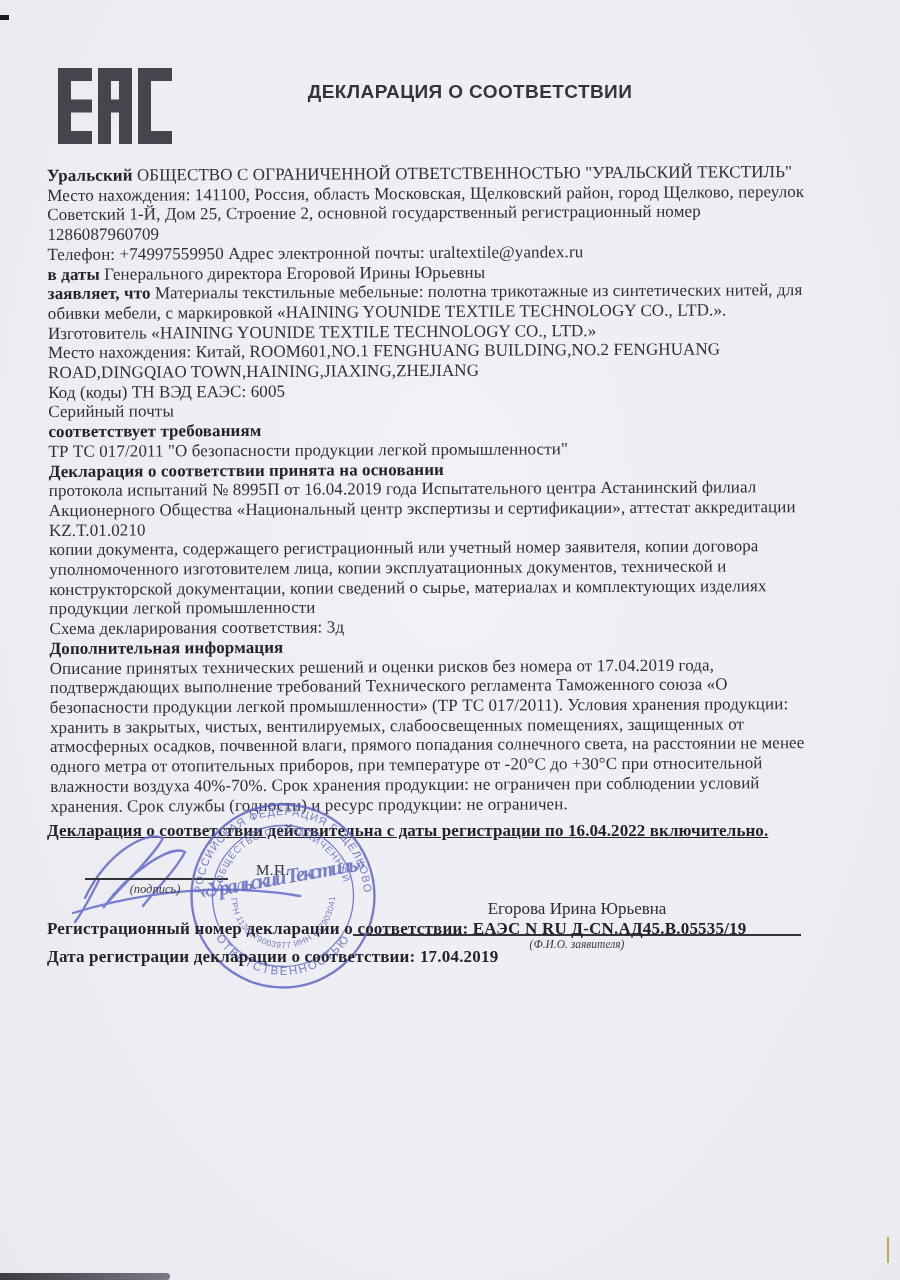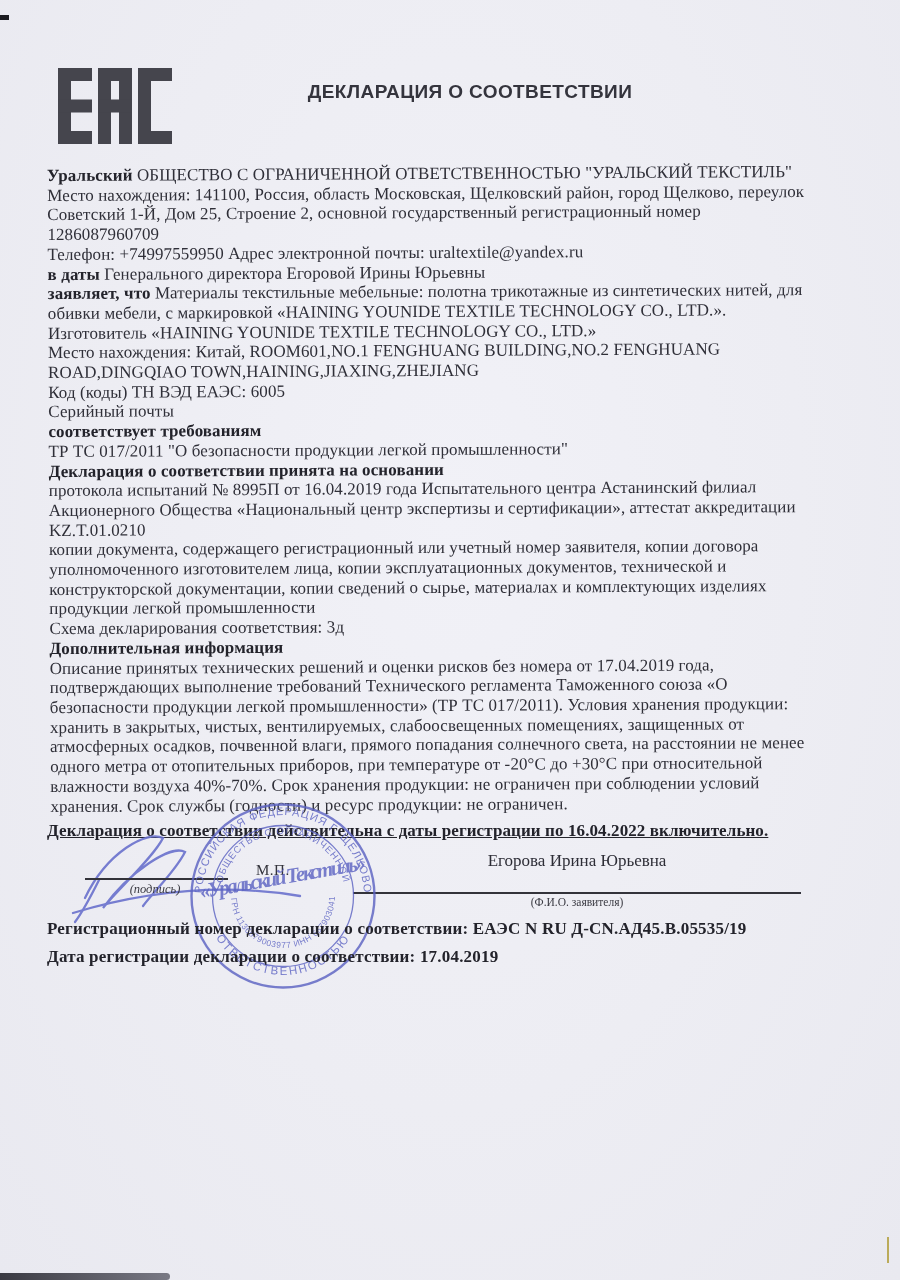--- a/index.html
+++ b/index.html
@@ -43,24 +43,24 @@
   }
   .mp-label{
     position:absolute;left:256px;top:862px;
     font-size:15px;color:#33333b;letter-spacing:.5px;
   }
   .sig-right{
     position:absolute;left:353px;top:851px;width:448px;
   }
   .sig-right .name{
     text-align:center;font-size:17px;color:#2d2d36;
-    padding-bottom:21px;border-bottom:2px solid #33333a;
+    padding-bottom:15px;border-bottom:2px solid #33333a;margin-top:48px;
   }
   .sig-right .caption{
-    text-align:center;font-size:11.5px;color:#3a3a42;padding-top:2px;
+    text-align:center;font-size:11.5px;color:#3a3a42;padding-top:2px;font-style:italic;
   }
   .stamp{position:absolute;left:188px;top:801px;opacity:.82;}
   .reg-line{
     position:absolute;left:47px;
     font-weight:bold;font-size:17px;color:#23232b;white-space:nowrap;
     letter-spacing:.2px;
     font-family:Liberation Serif, serif;
   }
   .reg-number{top:919px;}
   .reg-date{top:947px;}

